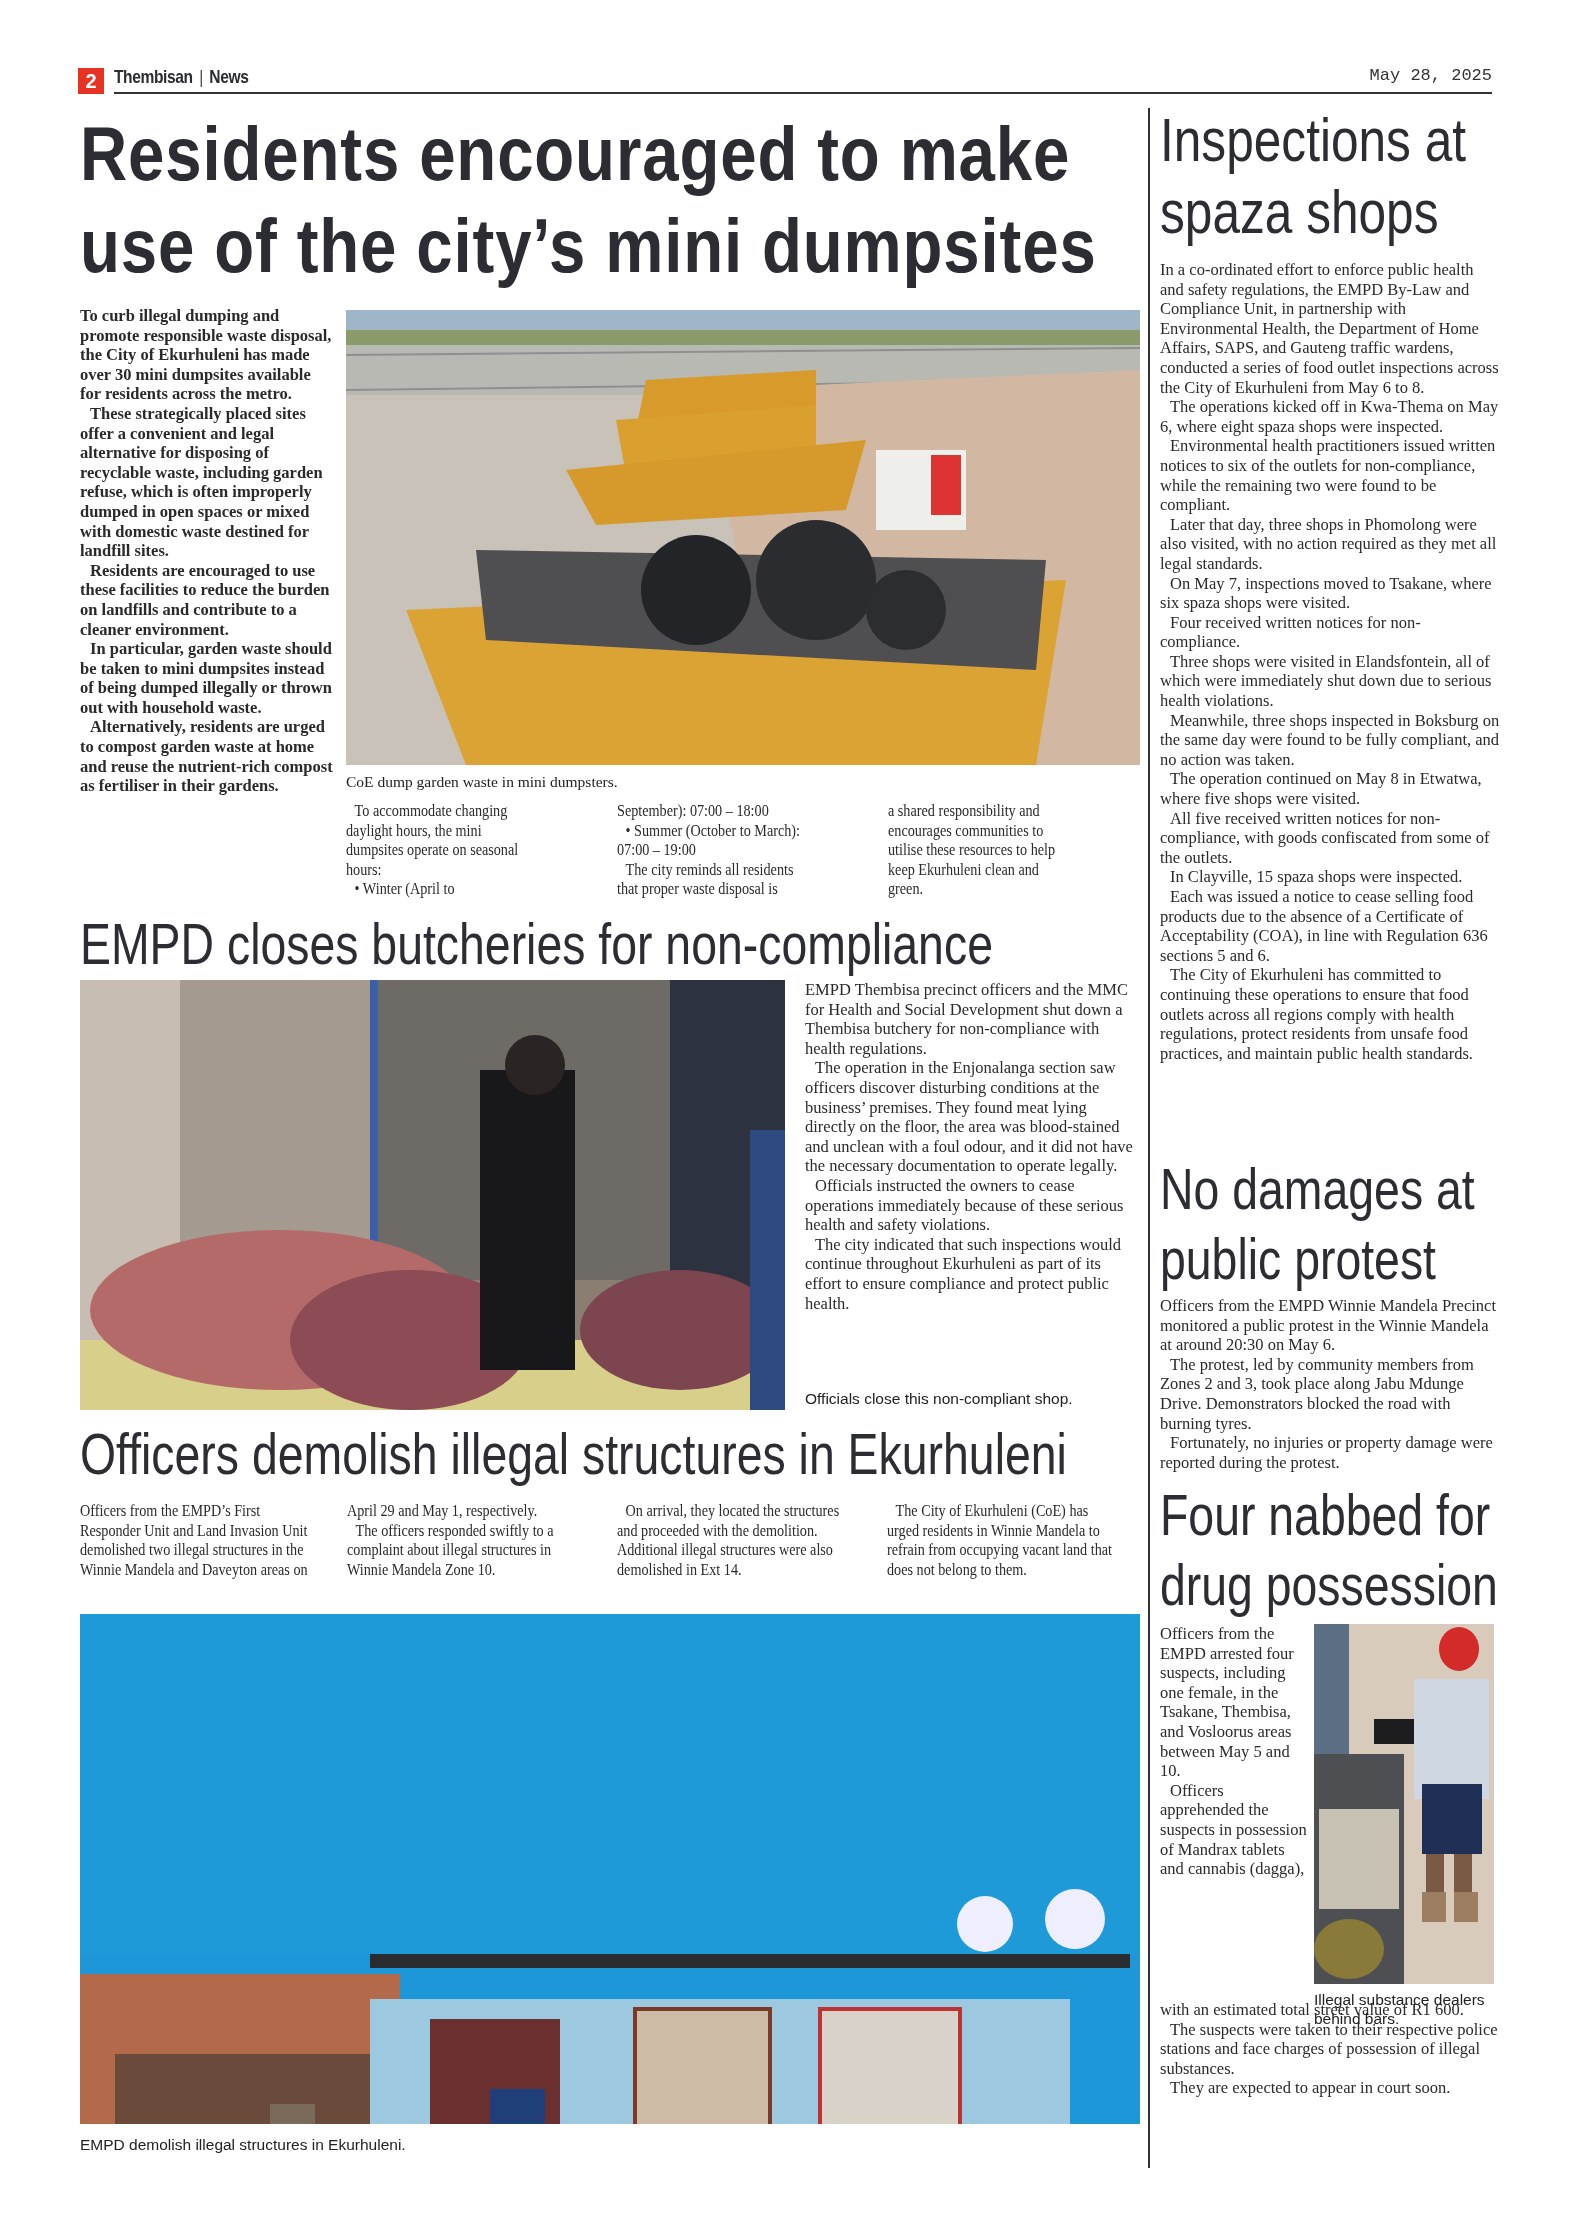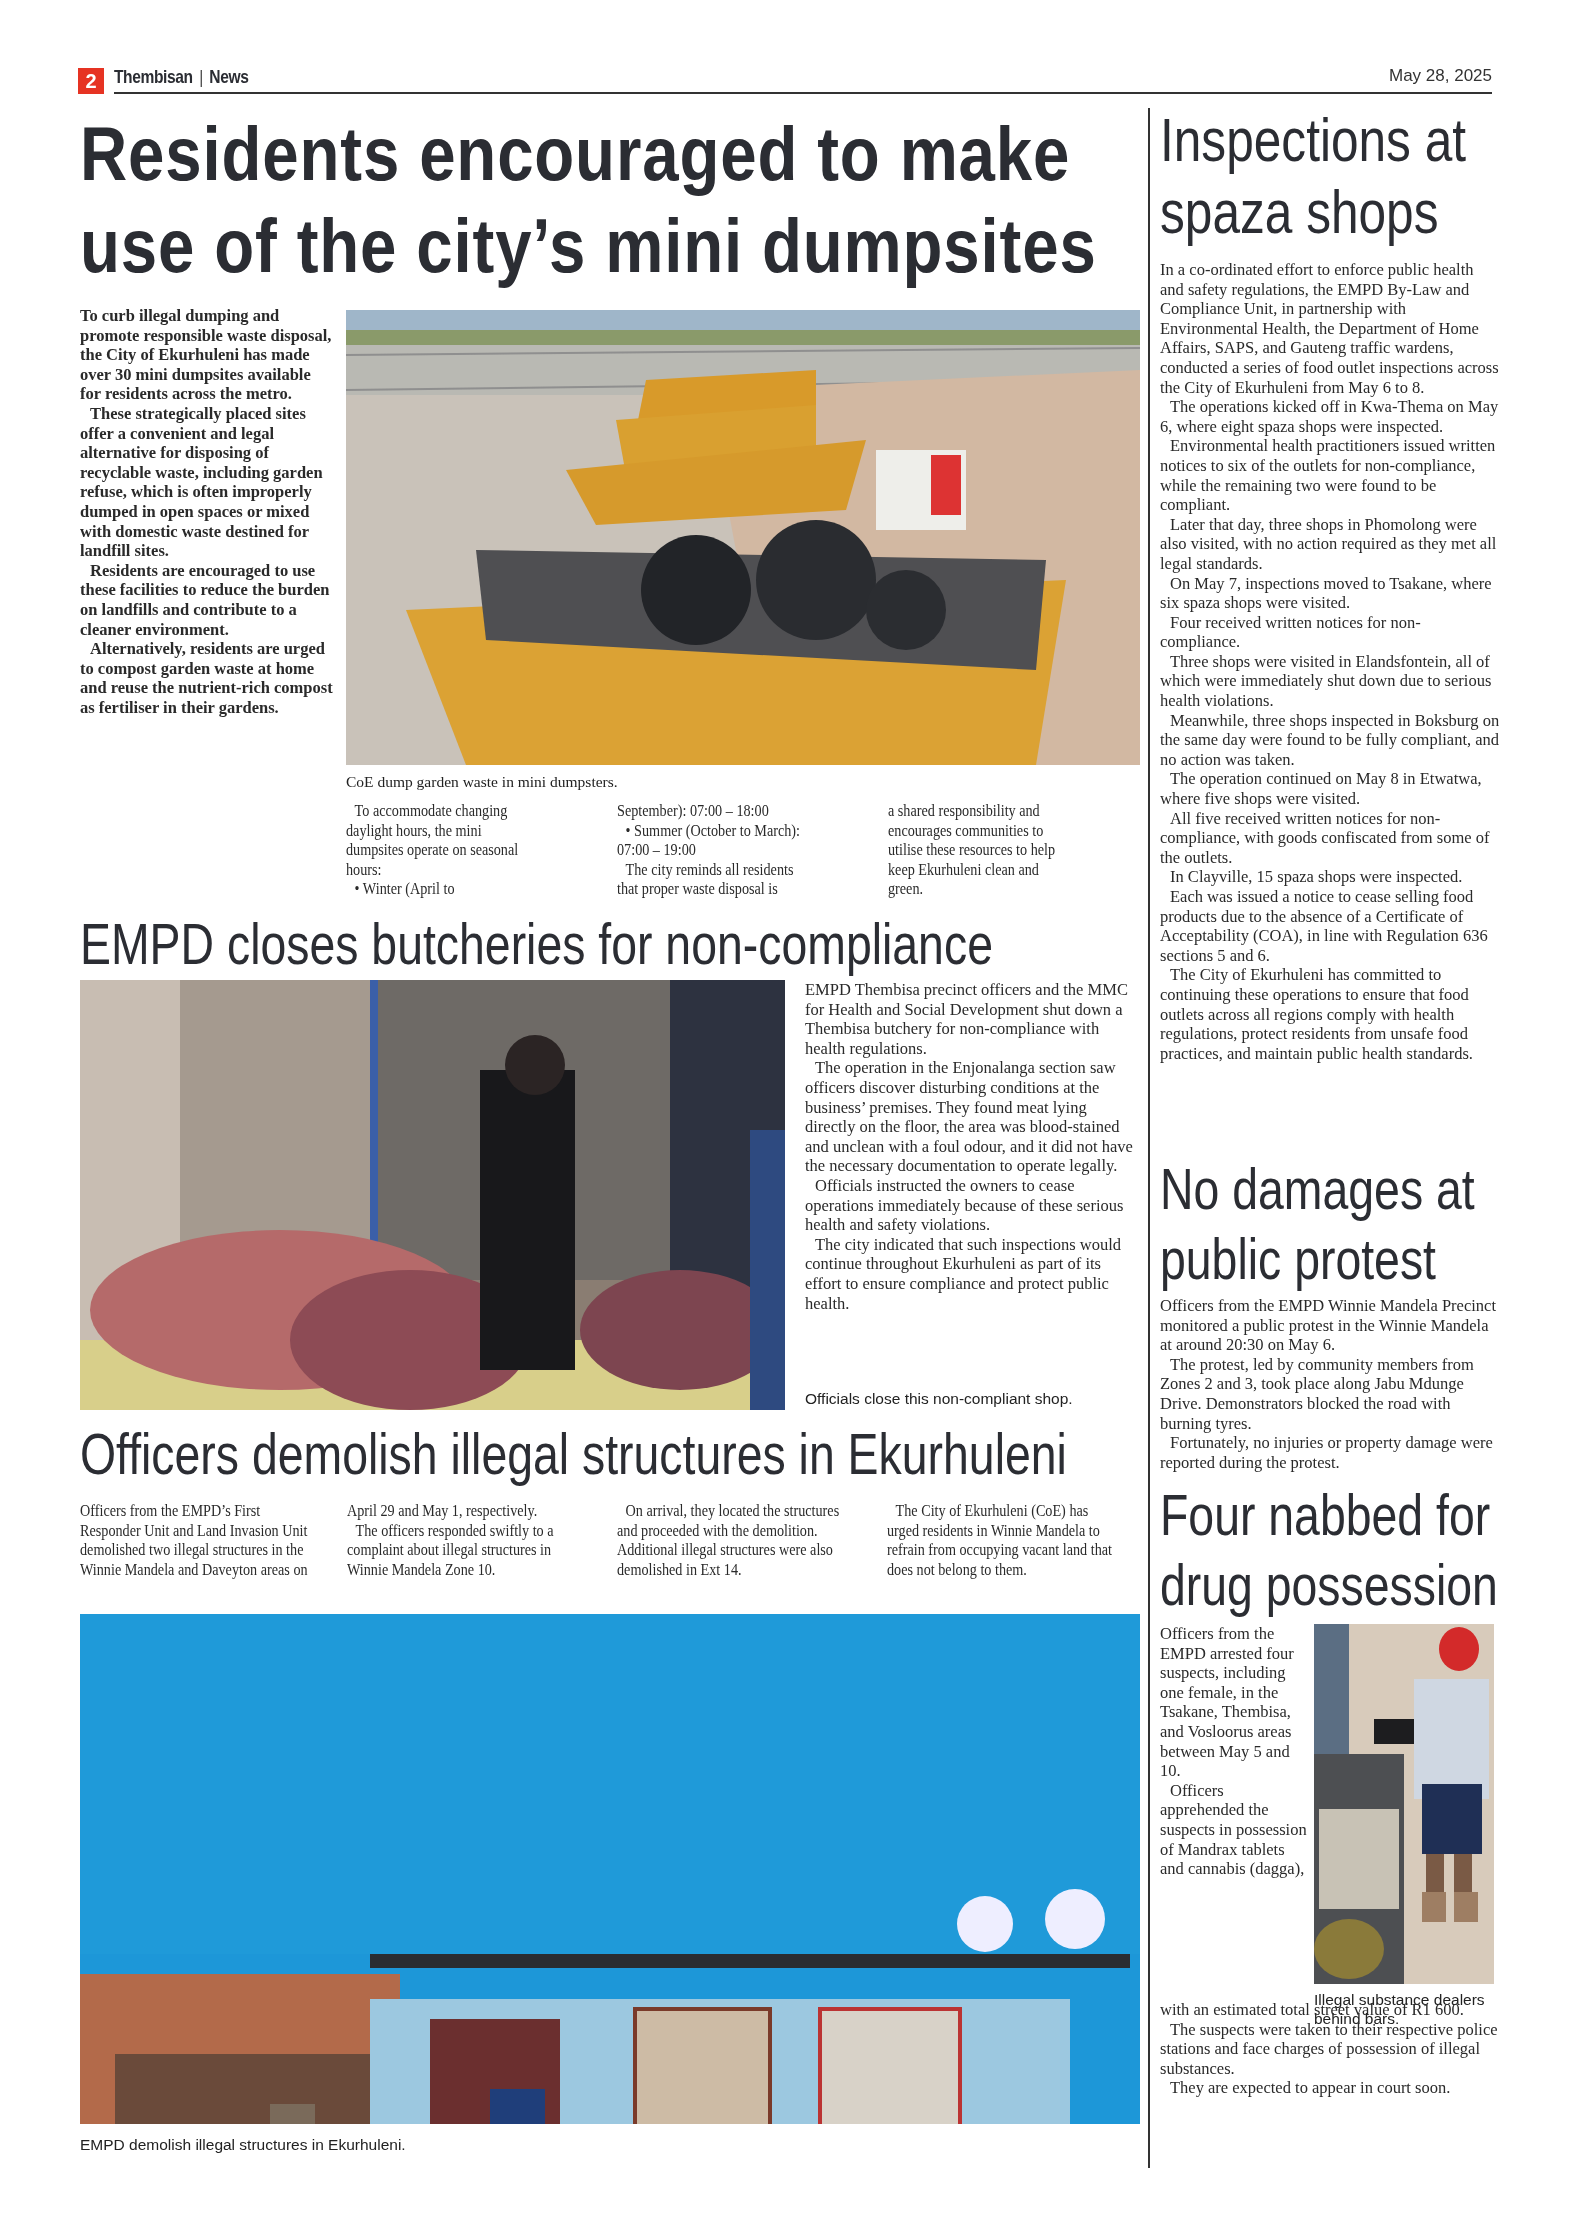--- a/index.html
+++ b/index.html
@@ -9,21 +9,21 @@
   .abs { position: absolute; }
 
   
   .folio { left: 78px; top: 68px; width: 26px; height: 26px; background: #e63323; color: #fff;
            font-family: "Liberation Sans", sans-serif; font-weight: bold; font-size: 20px;
            text-align: center; line-height: 26px; }
   .masthead { left: 114px; top: 66px; font-family: "Liberation Sans", sans-serif; font-weight: bold;
               font-size: 19px; color: #2b2d33; letter-spacing: -0.5px; transform: scaleX(0.82);
               transform-origin: left center; }
   .masthead .sep { font-weight: normal; margin: 0 8px; color: #444; }
-  .date { right: 80px; top: 66px; font-family: Liberation Sans, sans-serif; font-size: 17px; color: #333; }
+  .date { right: 80px; top: 66px; font-family: Liberation Mono, monospace; font-size: 17px; color: #333; }
   .rule-top { left: 114px; top: 92px; width: 1378px; height: 2px; background: #333; }
   .vrule { left: 1148px; top: 108px; width: 2px; height: 2060px; background: #333; }
 
   
   .hl-main { left: 80px; top: 108px; width: 1060px; font-family: "Liberation Sans", sans-serif;
              font-weight: bold; font-size: 76px; line-height: 92px; color: #2b2d33;
              letter-spacing: 1px; transform: scaleX(0.86); transform-origin: left top; white-space: nowrap; }
   .hl-thin { font-family: "Liberation Sans", sans-serif; color: #2b2d33; white-space: nowrap;
              transform: scaleX(0.80); transform-origin: left top; }
 
@@ -50,20 +50,21 @@
 
 <div class="abs hl-main">
   <div>Residents encouraged to make</div>
   <div>use of the city’s mini dumpsites</div>
 </div>
 
 <div class="abs body" style="left:80px; top:306px; width:255px;font-weight:bold;">
   <p class="first">To curb illegal dumping and promote responsible waste disposal, the City of Ekurhuleni has made over 30 mini dumpsites available for residents across the metro.</p>
   <p>These strategically placed sites offer a convenient and legal alternative for disposing of recyclable waste, including garden refuse, which is often improperly dumped in open spaces or mixed with domestic waste destined for landfill sites.</p>
   <p>Residents are encouraged to use these facilities to reduce the burden on landfills and contribute to a cleaner environment.</p>
+  <p>In particular, garden waste should be taken to mini dumpsites instead of being dumped illegally or thrown out with household waste.</p>
   <p>Alternatively, residents are urged to compost garden waste at home and reuse the nutrient-rich compost as fertiliser in their gardens.</p>
 </div>
 
 <div class="abs photo" style="left:346px; top:310px; width:794px; height:455px; background:#cfcfc9;">
   <svg viewBox="0 0 794 455" preserveAspectRatio="none">
     <rect x="0" y="0" width="794" height="35" fill="#9fb6c9"></rect>
     <rect x="0" y="20" width="794" height="30" fill="#8a9a6a"></rect>
     <rect x="0" y="35" width="794" height="50" fill="#b9b9b3"></rect>
     <g stroke="#8f8f8f" stroke-width="2">
       <line x1="0" y1="45" x2="794" y2="38"></line>

